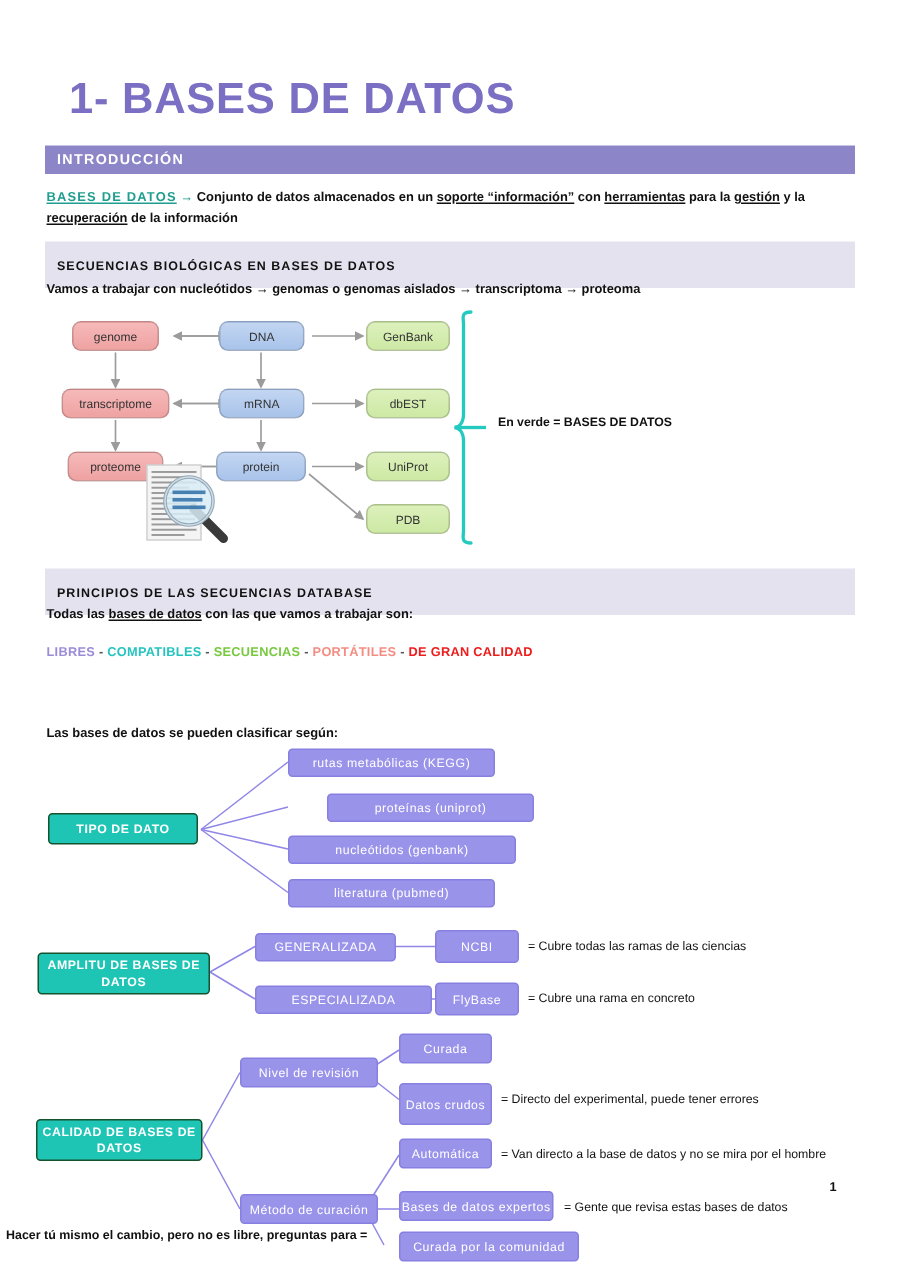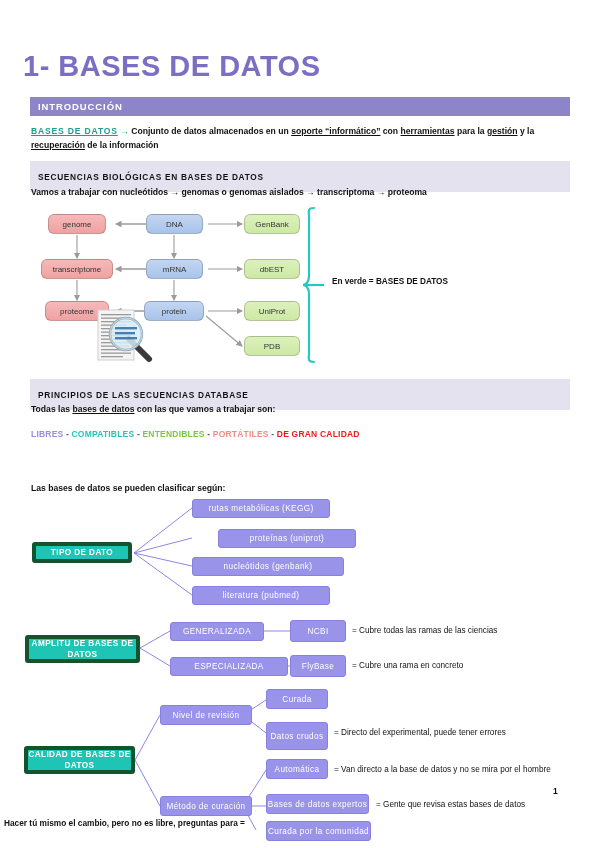--- a/index.html
+++ b/index.html
@@ -8,21 +8,21 @@
     background:#ffffff;
     font-family:"Liberation Sans", sans-serif;
     color:#1a1a1a;
     position:relative;
     overflow:hidden;
   }
   .page{position:relative;width:599px;height:848px;}
 
   
   .doc-title{
-    position:absolute;left:23px;top:50px;
+    position:absolute;left:46px;top:50px;
     font-size:29px;font-weight:bold;
     color:#7b6fc4;letter-spacing:.5px;
     white-space:nowrap;
   }
 
   
   .hdr-main{
     position:absolute;left:30px;width:540px;height:19px;
     background:#8c86c8;
     color:#ffffff;
@@ -85,21 +85,21 @@
   }
 
   
   .mm-box{
     position:absolute;box-sizing:border-box;
     border-radius:3px;
     display:flex;align-items:center;justify-content:center;
     text-align:center;line-height:11px;
   }
   .mm-teal{
-    background:#1fc5b4;border:4px solid #14532d;
+    background:#1fc5b4;border:1px solid #14532d;
     color:#ffffff;font-size:8.2px;font-weight:bold;letter-spacing:.4px;
   }
   .mm-purple{
     background:#9a93ea;border:1px solid #8780e0;
     color:#ffffff;font-size:8.2px;letter-spacing:.4px;
   }
   .mm-svg{position:absolute;left:0;top:0;pointer-events:none;}
   .mm-note{
     position:absolute;font-size:8.2px;font-weight:normal;color:#111;
     line-height:13px;
@@ -121,21 +121,21 @@
 
 <div class="page">
 
   <div class="doc-title">1-  BASES DE DATOS</div>
 
   <div class="hdr-main" style="top:97px;">INTRODUCCIÓN</div>
 
   <div class="para" style="top:124px;">
     <u class="link">BASES DE DATOS</u>
     <span class="arrow">→</span>
-    <span>Conjunto de datos almacenados en un </span><u class="pl">soporte “informático”</u><span> con </span><u class="pl">herramientas</u><span> para la </span><u class="pl">gestión</u><span> y la </span><u class="pl">recuperación</u><span> de la información</span>
+    <span>Conjunto de datos almacenados en un </span><u class="pl">soporte “información”</u><span> con </span><u class="pl">herramientas</u><span> para la </span><u class="pl">gestión</u><span> y la </span><u class="pl">recuperación</u><span> de la información</span>
   </div>
 
   <div class="hdr-sub" style="top:161px;">SECUENCIAS BIOLÓGICAS EN BASES DE DATOS</div>
 
   <div class="para" style="top:185px;">Vamos a trabajar con nucleótidos → genomas o genomas aislados  → transcriptoma → proteoma</div>
 
   <div class="bio">
     <svg class="bio-svg" viewBox="0 0 265 160">
       <defs>
         <marker id="ah" markerWidth="6" markerHeight="6" refX="5" refY="3" orient="auto">
@@ -211,21 +211,21 @@
     <path d="M12,2 C5,2 7,6 7,10 L7,70 C7,76 4,79 1,79 C4,79 7,82 7,88 L7,148 C7,152 5,156 12,156" fill="none" stroke="#24c9c0" stroke-width="2.2" stroke-linecap="round"></path>
     <line x1="1" y1="79" x2="22" y2="79" stroke="#24c9c0" stroke-width="2.2"></line>
   </svg>
   <div class="bracket-label">En verde = BASES DE DATOS</div>
 
   <div class="hdr-sub" style="top:379px;">PRINCIPIOS DE LAS SECUENCIAS DATABASE</div>
 
   <div class="para" style="top:402px;"><span>Todas las </span><u class="pl">bases de datos</u><span> con las que vamos a trabajar son:</span></div>
 
   <div class="principios">
-    <span class="c-libres">LIBRES</span><span class="c-sep"> - </span><span class="c-compat">COMPATIBLES</span><span class="c-sep"> - </span><span class="c-entend">ENTENDIBLES</span><span class="c-sep"> - </span><span class="c-portat">PORTÁTILES</span><span class="c-sep"> - </span><span class="c-calidad">DE GRAN CALIDAD</span>
+    <span class="c-libres">LIBRES</span><span class="c-sep"> - </span><span class="c-compat">COMPATIBLES</span><span class="c-sep"> - </span><span class="c-entend">SECUENCIAS</span><span class="c-sep"> - </span><span class="c-portat">PORTÁTILES</span><span class="c-sep"> - </span><span class="c-calidad">DE GRAN CALIDAD</span>
   </div>
 
 
   <div class="para" style="top:481px;">Las bases de datos se pueden clasificar según:</div>
 
   <div class="blk" style="left:26px;top:498px;width:360px;height:110px;">
     <svg class="mm-svg" viewBox="0 0 360 110" width="360" height="110">
       <g stroke="#8f86e6" stroke-width="1" fill="none">
         <line x1="108" y1="55" x2="166" y2="10"></line>
         <line x1="108" y1="55" x2="166" y2="40"></line>
@@ -271,21 +271,21 @@
       </g>
     </svg>
     <div class="mm-box mm-teal" style="left:6px;  top:58px; width:111px;height:28px;text-align:center;">CALIDAD DE BASES DE DATOS</div>
     <div class="mm-box mm-purple" style="left:142px;top:17px; width:92px; height:20px;">Nivel de revisión</div>
     <div class="mm-box mm-purple" style="left:142px;top:108px;width:92px; height:20px;">Método de curación</div>
 
     <div class="mm-box mm-purple" style="left:248px;top:1px;  width:62px; height:20px;">Curada</div>
     <div class="mm-box mm-purple" style="left:248px;top:34px; width:62px; height:28px;">Datos crudos</div>
     <div class="mm-box mm-purple" style="left:248px;top:71px; width:62px; height:20px;">Automática</div>
     <div class="mm-box mm-purple" style="left:248px;top:106px;width:103px;height:20px;">Bases de datos expertos</div>
-    <div class="mm-box mm-purple" style="left:248px;top:133px;width:105px;height:20px;">Curada por la comunidad</div>
+    <div class="mm-box mm-purple" style="left:248px;top:133px;width:120px;height:20px;">Curada por la comunidad</div>
 
     <div class="mm-note" style="left:316px;top:38px;">= Directo del experimental, puede tener errores</div>
     <div class="mm-note" style="left:316px;top:75px;">= Van directo a la base de datos y no se mira por el hombre</div>
     <div class="mm-note" style="left:358px;top:110px;">= Gente que revisa estas bases de datos</div>
   </div>
 
   <div class="tail-note">Hacer tú mismo el cambio, pero no es libre, preguntas para =</div>
 
   <div class="pagenum">1</div>
 

